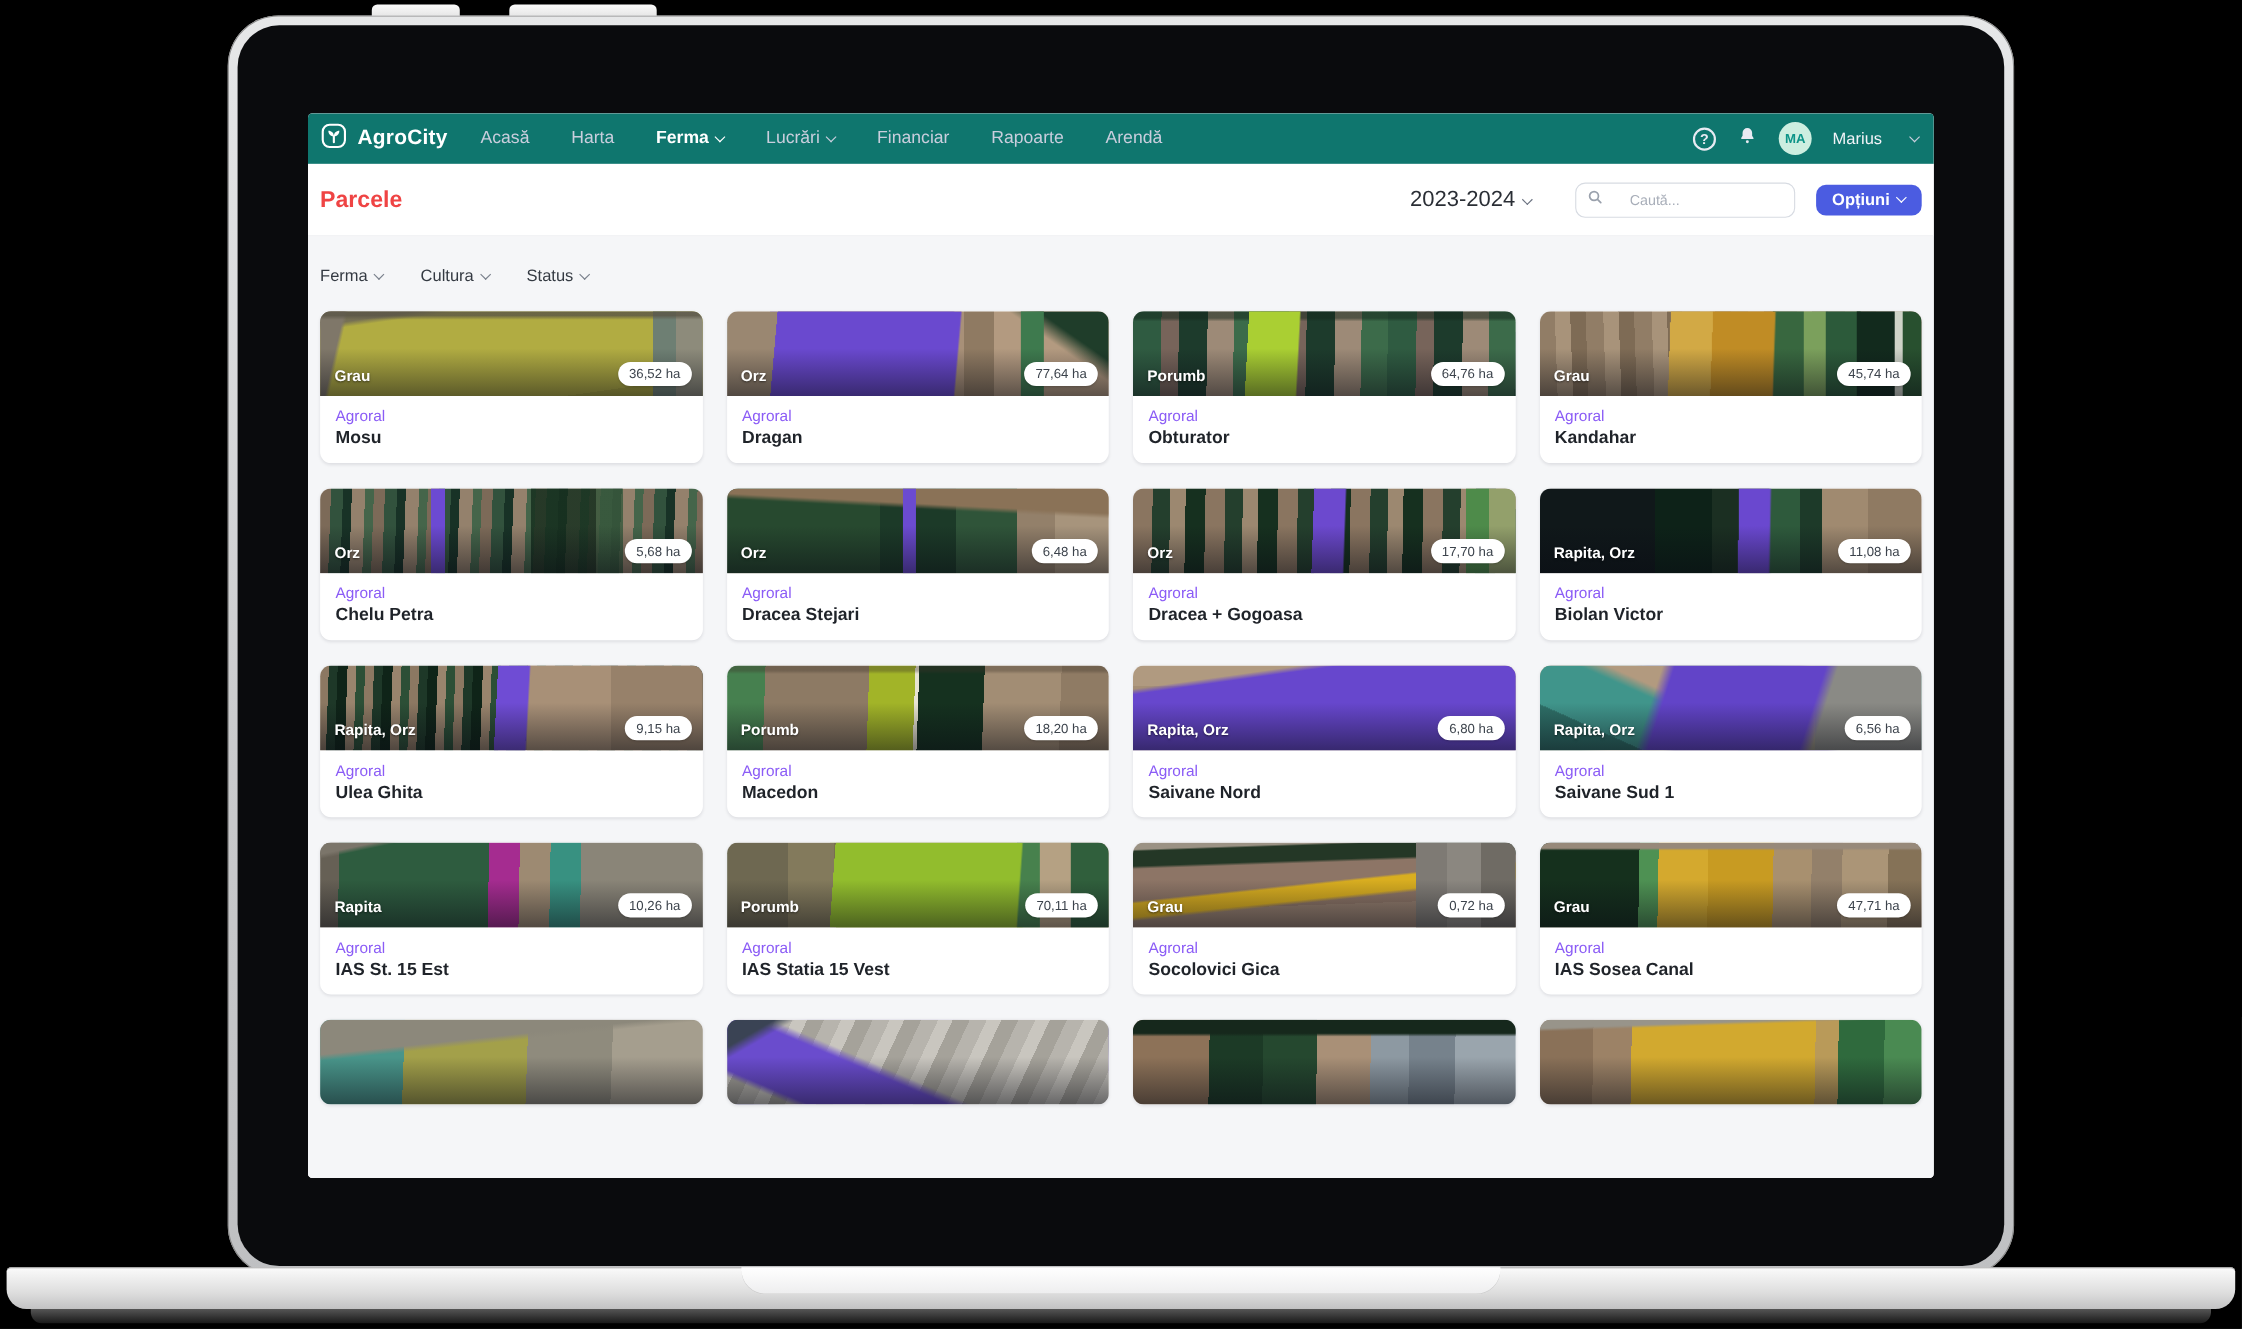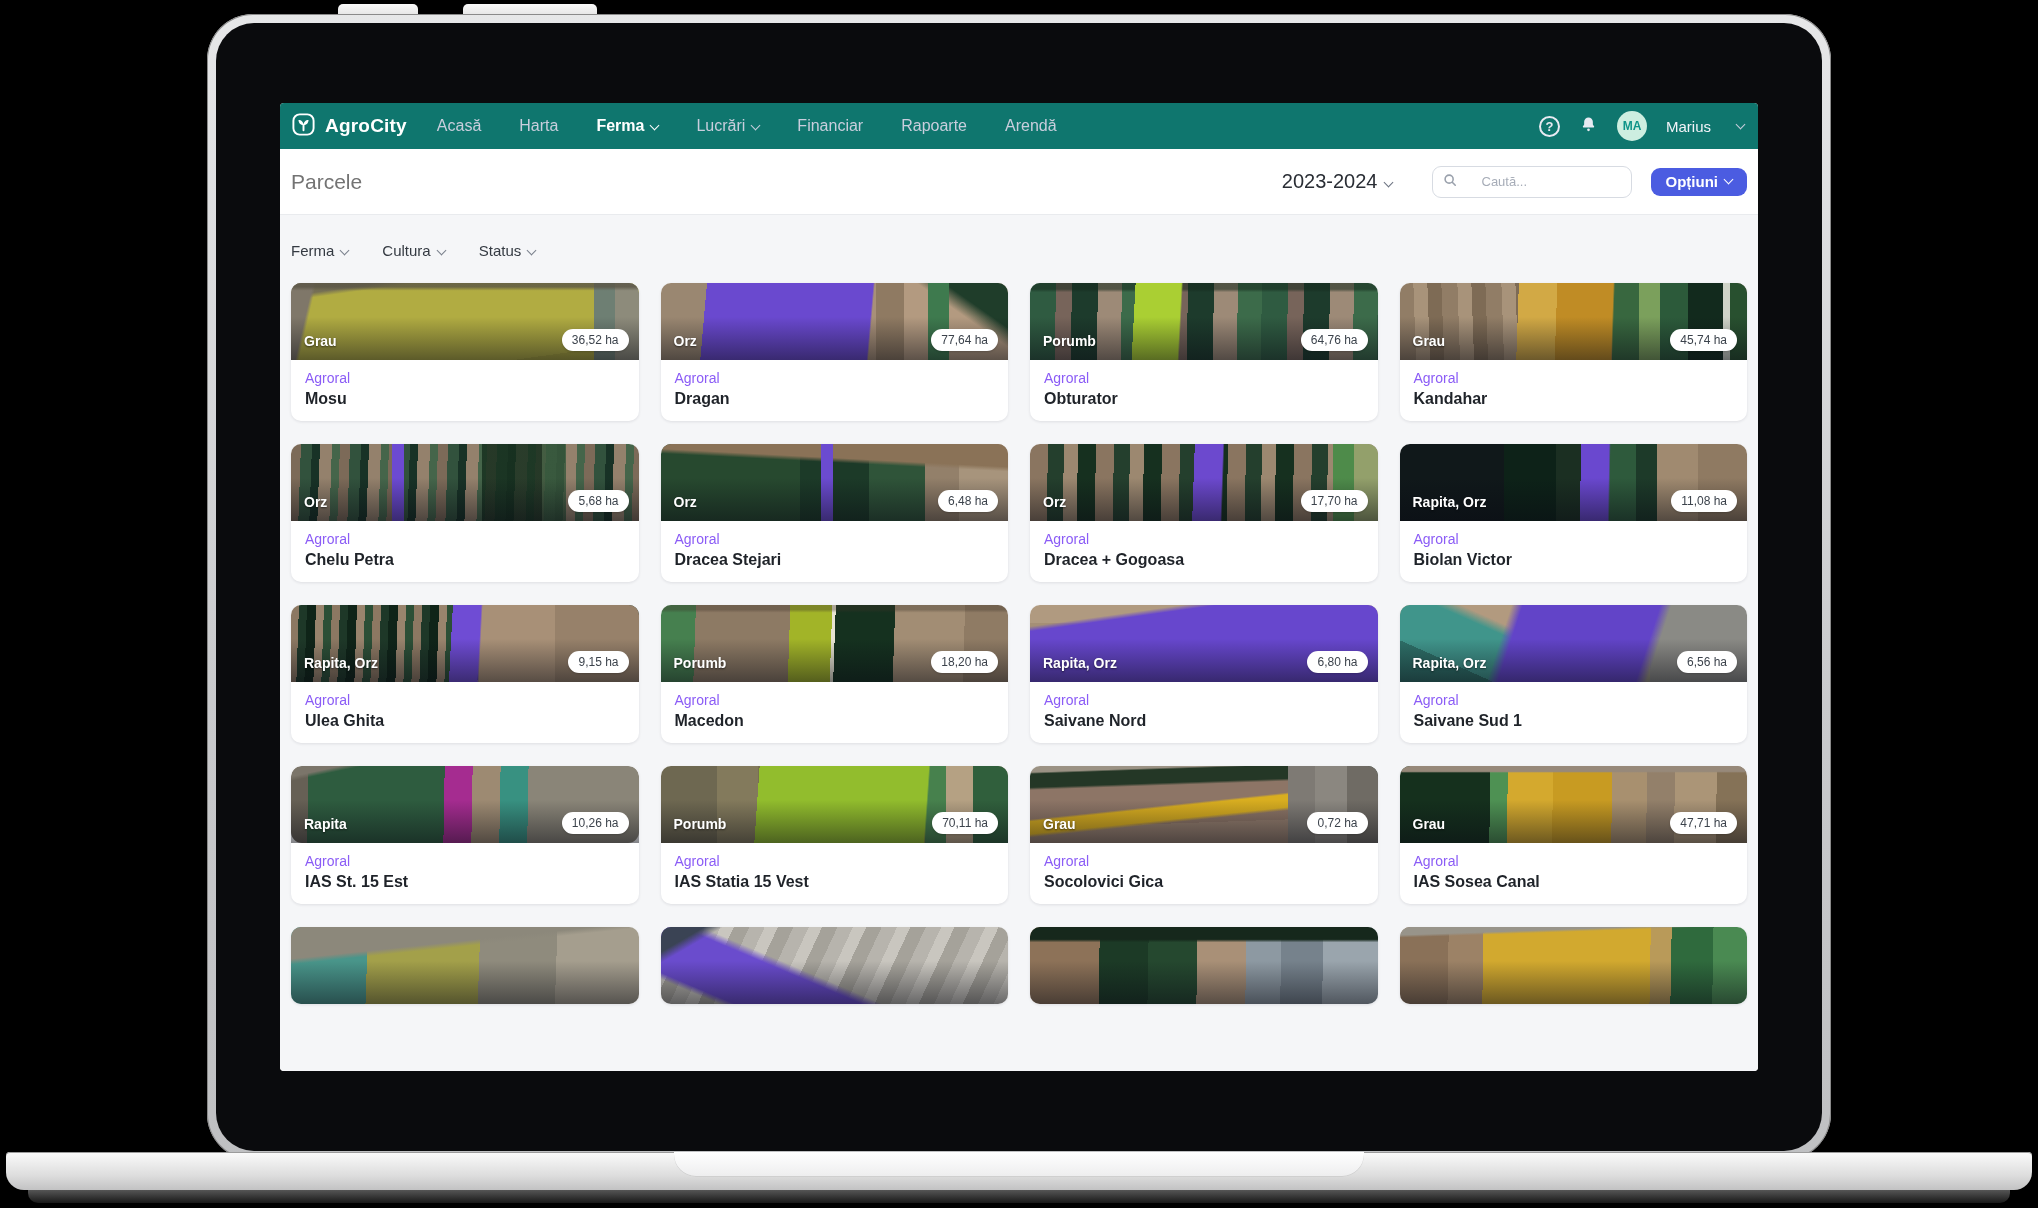--- a/index.html
+++ b/index.html
@@ -45,21 +45,21 @@
             color:#0e9488; font-size:12px; font-weight:700;
             display:flex; align-items:center; justify-content:center; }
   .user-name { font-size:15px; color:#f2f3f8; }
   .chev { display:inline-block; width:7px; height:7px;
           border-right:1.8px solid currentColor; border-bottom:1.8px solid currentColor;
           transform:rotate(45deg); margin-left:7px; position:relative; top:-2px; }
 
   
   .pagehead { height:66px; background:#fff; border-bottom:1px solid #e9ebee;
               display:flex; align-items:center; padding:0 11px; flex:0 0 auto; }
-  .page-title { font-size:21px; font-weight:400; color:#737373; }
+  .page-title { font-size:21px; font-weight:700; color:#ef4444; }
   .head-right { margin-left:auto; display:flex; align-items:center; }
   .season { font-size:20px; font-weight:500; color:#2a2e35; margin-right:40px;
             color:#2a2e35; cursor:pointer;margin-left:38px; }
   .season .chev { color:#6b7280; }
   .searchbox { width:200px; height:32px; border:1px solid #d7dbe2; border-radius:9px;
                background:#fff; display:flex; align-items:center; gap:25px;
                padding:0 10px; margin-right:19px; }
   .searchbox input { border:none; outline:none; width:100%; font-size:13px;
                      color:#4a5160; font-family:"Liberation Sans",sans-serif; }
   .searchbox input::placeholder { color:#a7adb8; }
@@ -95,21 +95,21 @@
   .t3{background:linear-gradient(93deg,rgba(0,0,0,0) 0 30%,#aacf33 30% 43%,rgba(0,0,0,0) 43.5%),linear-gradient(180deg,rgba(20,40,28,.55) 0 8%,rgba(0,0,0,0) 12%),repeating-linear-gradient(91deg,#2f5b41 0 26px,#77645a 26px 42px,#1d3b2c 42px 68px,#9d8a77 68px 92px,#3c6b4a 92px 116px);}
   .t4{background:linear-gradient(90deg,rgba(0,0,0,0) 0 83%,#122a1d 83% 93%,#cfd3c8 93% 95%,#28502f 95%),linear-gradient(92deg,rgba(0,0,0,0) 0 34%,#d2a945 34% 45%,#c08c25 45% 61%,rgba(0,0,0,0) 61.5%),linear-gradient(90deg,rgba(0,0,0,0) 0 61%,#38673f 61% 69%,#7ba05c 69% 75%,#2c5a3a 75% 84%,rgba(0,0,0,0) 84%),repeating-linear-gradient(88deg,#917d66 0 16px,#a8937a 16px 30px,#7e6b55 30px 44px);}
   .t5{background:linear-gradient(90deg,rgba(0,0,0,0) 0 29%,#6c4ad2 29% 32.5%,rgba(0,0,0,0) 32.5%),linear-gradient(90deg,rgba(0,0,0,0) 0 55%,rgba(23,48,31,.85) 55% 72%,rgba(58,90,62,.85) 72% 79%,rgba(0,0,0,0) 79%),repeating-linear-gradient(92deg,#7c6a58 0 10px,#32523d 10px 21px,#183226 21px 29px,#94816c 29px 41px,#45654a 41px 49px);}
   .t6{background:linear-gradient(90deg,rgba(0,0,0,0) 0 46%,#6b4bd0 46% 49.5%,rgba(0,0,0,0) 49.5%),linear-gradient(183deg,#8a7257 0 24%,rgba(0,0,0,0) 29%),linear-gradient(90deg,#27492f 0 40%,#1c3a28 40% 60%,#2f5439 60% 76%,#93806a 76% 86%,#a7947c 86%);}
   .t7{background:linear-gradient(92deg,rgba(0,0,0,0) 0 47%,#6c49ce 47% 55%,rgba(0,0,0,0) 55.5%),linear-gradient(90deg,rgba(0,0,0,0) 0 87%,#4e8b4a 87% 93%,#93a06b 93%),repeating-linear-gradient(91deg,#8a7560 0 18px,#243f2d 18px 34px,#9c8870 34px 48px,#16301f 48px 66px);}
   .t8{background:linear-gradient(91deg,rgba(0,0,0,0) 0 52%,#6a48cf 52% 60%,rgba(0,0,0,0) 60.5%),linear-gradient(90deg,#10181a 0 30%,#0d2218 30% 45%,#1b2f22 45% 60%,#2e5a3c 60% 68%,#1d3a29 68% 74%,#a08a70 74% 86%,#8f7a62 86%);}
   .t9{background:linear-gradient(93deg,rgba(0,0,0,0) 0 46%,#6f4cd4 46% 54%,rgba(0,0,0,0) 54.5%),linear-gradient(90deg,rgba(0,0,0,0) 0 54%,#a89077 54% 76%,#97816a 76%),repeating-linear-gradient(92deg,#8c7862 0 8px,#1e3828 8px 16px,#0f2418 16px 25px,#99846d 25px 33px,#2c4f36 33px 41px);}
   .t10{background:linear-gradient(180deg,rgba(60,50,40,.35) 0 6%,rgba(0,0,0,0) 10%),linear-gradient(92deg,#46804f 0 10%,#8d7a64 10% 37%,#a2b428 37% 49%,#e8e4d2 49% 50%,#15311f 50% 67%,#a28d74 67% 87%,#8f7b64 87%);}
   .t11{background:linear-gradient(172deg,rgba(0,0,0,0) 0 17%,#6747cd 21% 100%),linear-gradient(180deg,#b09a80 0 24%,#a58f76 24%);}
   .t12{background:linear-gradient(108deg,rgba(0,0,0,0) 0 30%,#6244c8 33% 70%,rgba(0,0,0,0) 73%),linear-gradient(204deg,rgba(0,0,0,0) 0 55%,#40958b 60% 82%,#2e6f67 82%),linear-gradient(90deg,#b29a7f 0 52%,#95907f 52% 72%,#8a8a85 72%);}
-  .t13{background:linear-gradient(168deg,#7b756a 0 7%,rgba(0,0,0,0) 10%),linear-gradient(91deg,#666055 0 5%,#2e5c3f 5% 44%,#a52c90 44% 52%,#9d8a72 52% 60%,#389181 60% 68%,#8a8578 68%);border-radius:11px;}
+  .t13{background:linear-gradient(168deg,#7b756a 0 7%,rgba(0,0,0,0) 10%),linear-gradient(91deg,#666055 0 5%,#2e5c3f 5% 44%,#a52c90 44% 52%,#9d8a72 52% 60%,#389181 60% 68%,#8a8578 68%);}
   .t14{background:linear-gradient(94deg,rgba(0,0,0,0) 0 28%,#92bd2d 28% 76%,rgba(0,0,0,0) 76.5%),linear-gradient(90deg,rgba(0,0,0,0) 0 76%,#47814d 76% 82%,#b5a183 82% 90%,#305f3c 90%),linear-gradient(90deg,#6e6851 0 16%,#837a5c 16% 28%,#77704f 28% 76%,#8d8266 76%);}
   .t15{background:linear-gradient(90deg,rgba(0,0,0,0) 0 74%,#7e7a74 74% 82%,#8b8780 82% 91%,#6f6b64 91%),linear-gradient(174deg,rgba(0,0,0,0) 0 47%,#d9ae20 49% 60%,rgba(0,0,0,0) 63%),linear-gradient(178deg,#9b9284 0 7%,#243726 9% 24%,#8d7566 27% 70%,#97806f 70%);}
   .t16{background:linear-gradient(180deg,#97897a 0 7%,rgba(0,0,0,0) 9%),linear-gradient(91deg,#15301d 0 26%,#4e9153 26% 31%,#d4a92e 31% 44%,#c89b22 44% 61%,#a8906f 61% 71%,#93806a 71% 79%,#ab9577 79% 91%,#857257 91%);}
   .t17{background:linear-gradient(174deg,#8c887b 0 28%,rgba(0,0,0,0) 33%),linear-gradient(92deg,#49958a 0 22%,#a3a04a 22% 54%,#8f8b7d 54% 76%,#a59e8e 76%);}
   .t18{background:linear-gradient(150deg,#3a4354 0 9%,rgba(0,0,0,0) 13%),linear-gradient(203deg,rgba(0,0,0,0) 0 58%,#6a4ccd 62% 86%,rgba(0,0,0,0) 89%),repeating-linear-gradient(115deg,#b7b4ad 0 14px,#c9c6bf 14px 26px,#a5a29a 26px 40px);}
   .t19{background:linear-gradient(180deg,#16281c 0 16%,rgba(0,0,0,0) 20%),linear-gradient(91deg,#8d7258 0 20%,#1c3a26 20% 34%,#25482f 34% 48%,#a99077 48% 62%,#8d99a2 62% 72%,#76828c 72% 84%,#9aa5ad 84%);}
   .t20{background:linear-gradient(178deg,#98948a 0 9%,rgba(0,0,0,0) 12%),linear-gradient(91deg,#8a7158 0 14%,#9c8266 14% 24%,#d2a92f 24% 72%,#b99a59 72% 78%,#2f6a3d 78% 90%,#4a8a52 90%);}
 </style>
 </head>
 <body>

